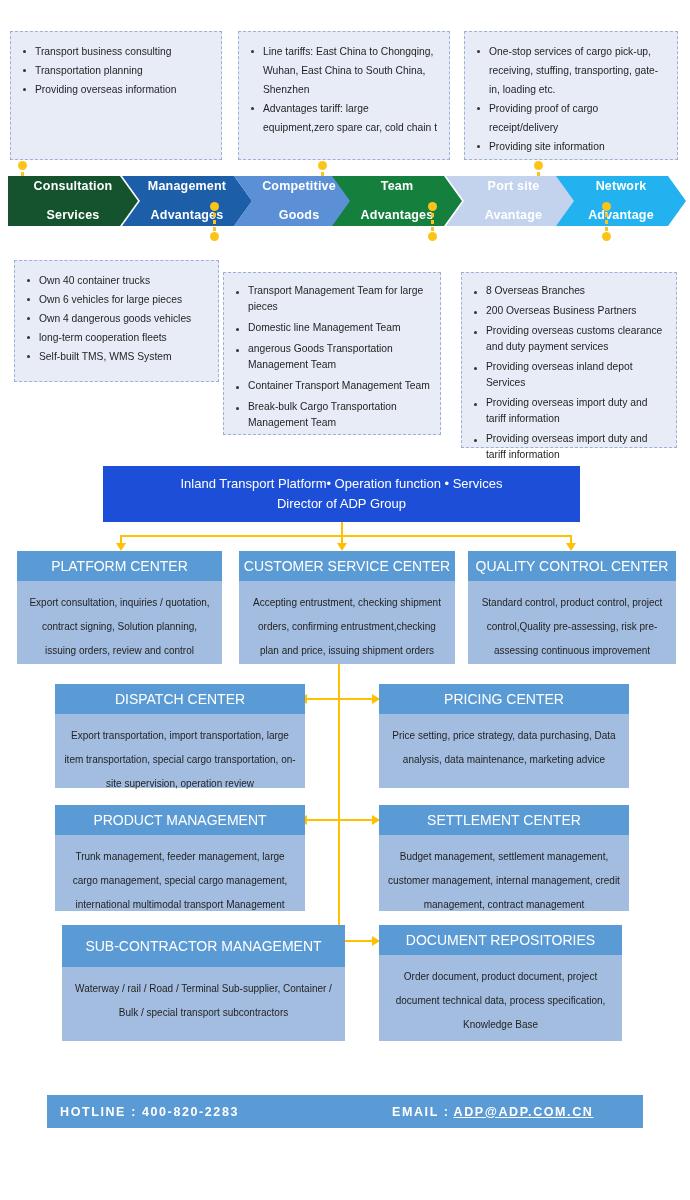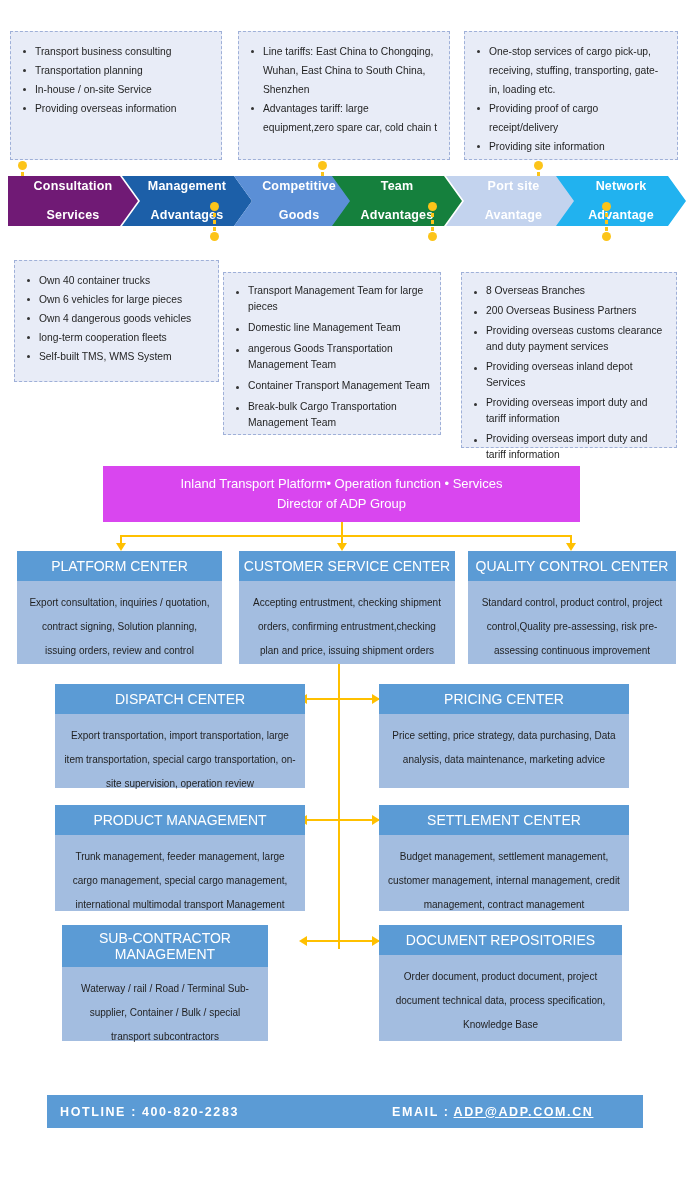--- a/index.html
+++ b/index.html
@@ -87,21 +87,21 @@
     background: repeating-linear-gradient(to bottom, #fcc419 0 4px, transparent 4px 7px);
   }
 
   
   .director {
     position: absolute;
     left: 103px;
     top: 466px;
     width: 477px;
     height: 56px;
-    background: #d946ef;
+    background: #1d4ed8;
     color: #ffffff;
     font-size: 13px;
     line-height: 20px;
     text-align: center;
     display: flex;
     align-items: center;
     justify-content: center;
     padding: 0 12px;
   }
 
@@ -179,21 +179,20 @@
 </style>
 </head>
 <body>
 
 <div id="page">
 
   <div class="info-card" style="left:10px; top:31px; width:212px; height:129px;">
     <ul>
       <li>Transport business consulting</li>
       <li>Transportation planning</li>
-      <li>In-house / on-site Service</li>
       <li>Providing overseas information</li>
     </ul>
   </div>
 
   <div class="info-card" style="left:238px; top:31px; width:212px; height:129px;">
     <ul>
       <li>Line tariffs: East China to Chongqing, Wuhan, East China to South China, Shenzhen</li>
       <li>Advantages tariff: large equipment,zero spare car, cold chain t</li>
     </ul>
   </div>
@@ -216,21 +215,21 @@
     <div class="dot"></div>
     <div class="dot" style="top:30px;"></div>
   </div>
   <div class="pin" style="left:534px; top:161px;">
     <div class="stem" style="top:4px; height:30px;"></div>
     <div class="dot"></div>
     <div class="dot" style="top:30px;"></div>
   </div>
 
   <div class="chev-band">
-    <div class="chev" style="left: 8px; width: 130px; background: #701a75;">
+    <div class="chev" style="left: 8px; width: 130px; background: #14532d;">
       <span><span>Consultation</span><br><span>Services</span></span>
     </div>
     <div class="chev" style="left: 122px; width: 130px; background: rgb(28, 95, 168);">
       <span><span>Management</span><br><span>Advantages</span></span>
     </div>
     <div class="chev" style="left: 234px; width: 130px; background: rgb(91, 143, 214);">
       <span><span>Competitive</span><br><span>Goods</span></span>
     </div>
     <div class="chev" style="left: 332px; width: 130px; background: #15803d;">
       <span><span>Team</span><br><span>Advantages</span></span>
@@ -344,21 +343,21 @@
   </div>
   <div class="dept" style="left:379px; top:805px; width:250px; height:106px;">
     <div class="hd">SETTLEMENT CENTER</div>
     <div class="bd">Budget management, settlement management, customer management, internal management, credit management, contract management</div>
   </div>
 
   <div class="hline" style="left:305px; top:940px; width:74px;"></div>
   <div class="arrow-left" style="left:299px; top:936px;"></div>
   <div class="arrow-right" style="left:372px; top:936px;"></div>
 
-  <div class="dept two-line" style="left:62px; top:925px; width:206px; height:116px;">
+  <div class="dept two-line" style="left:62px; top:925px; width:283px; height:116px;">
     <div class="hd">SUB-CONTRACTOR MANAGEMENT</div>
     <div class="bd">Waterway / rail / Road / Terminal Sub-supplier, Container / Bulk / special transport subcontractors</div>
   </div>
   <div class="dept" style="left:379px; top:925px; width:243px; height:116px;">
     <div class="hd">DOCUMENT REPOSITORIES</div>
     <div class="bd">Order document, product document, project document technical data, process specification, Knowledge Base</div>
   </div>
 
   <div class="footer">
     <div class="hot">HOTLINE :  400-820-2283</div>

